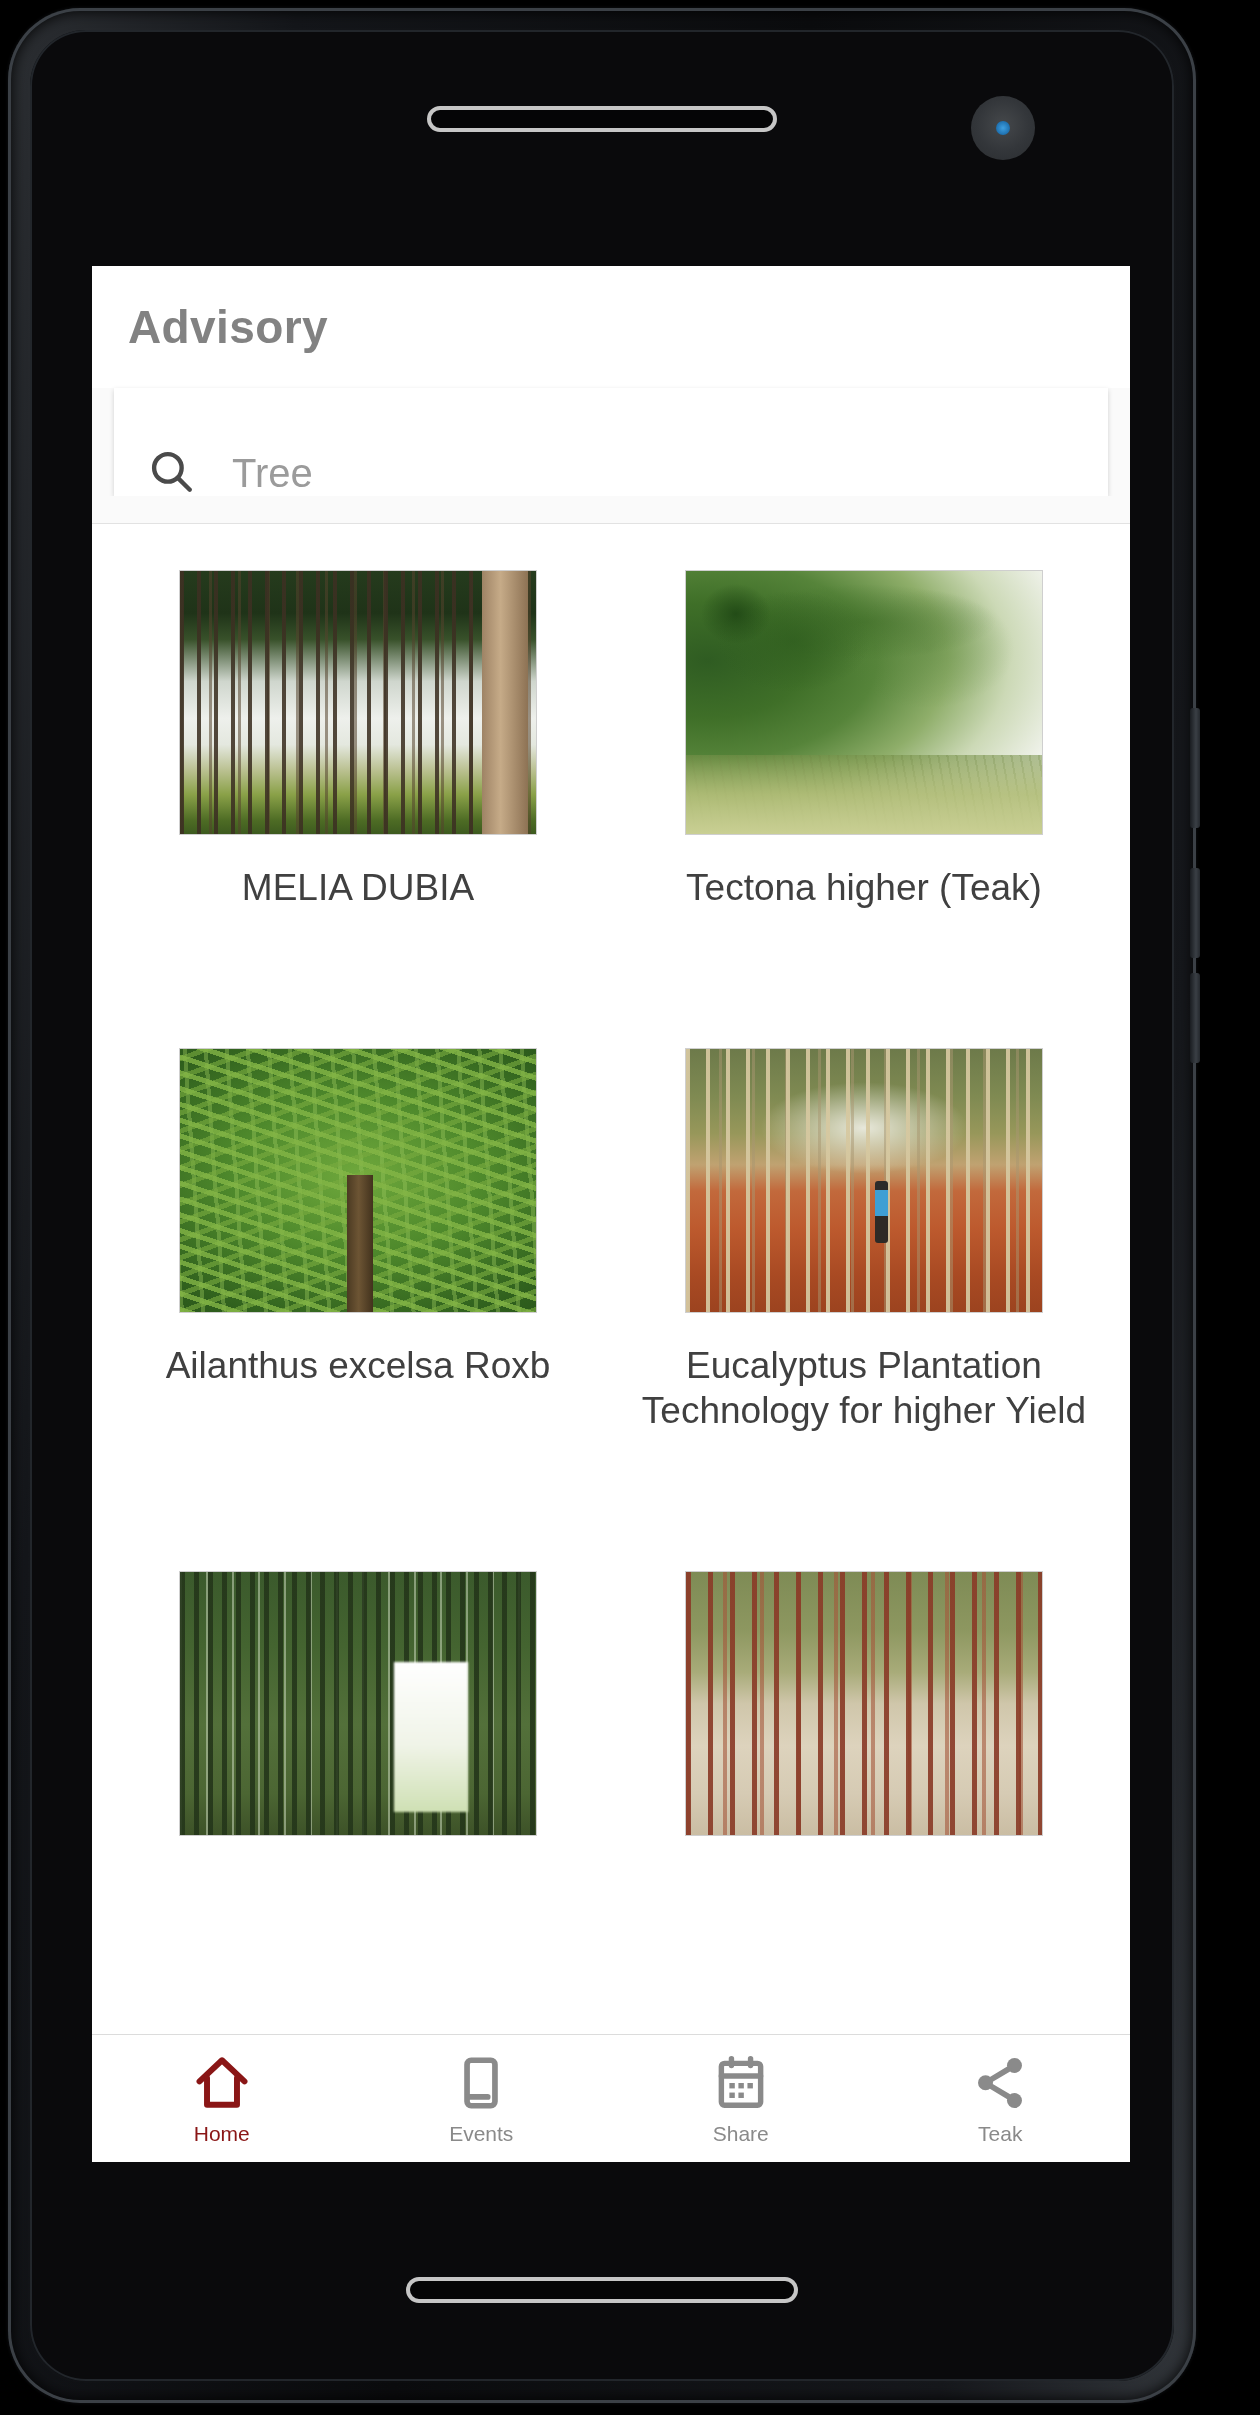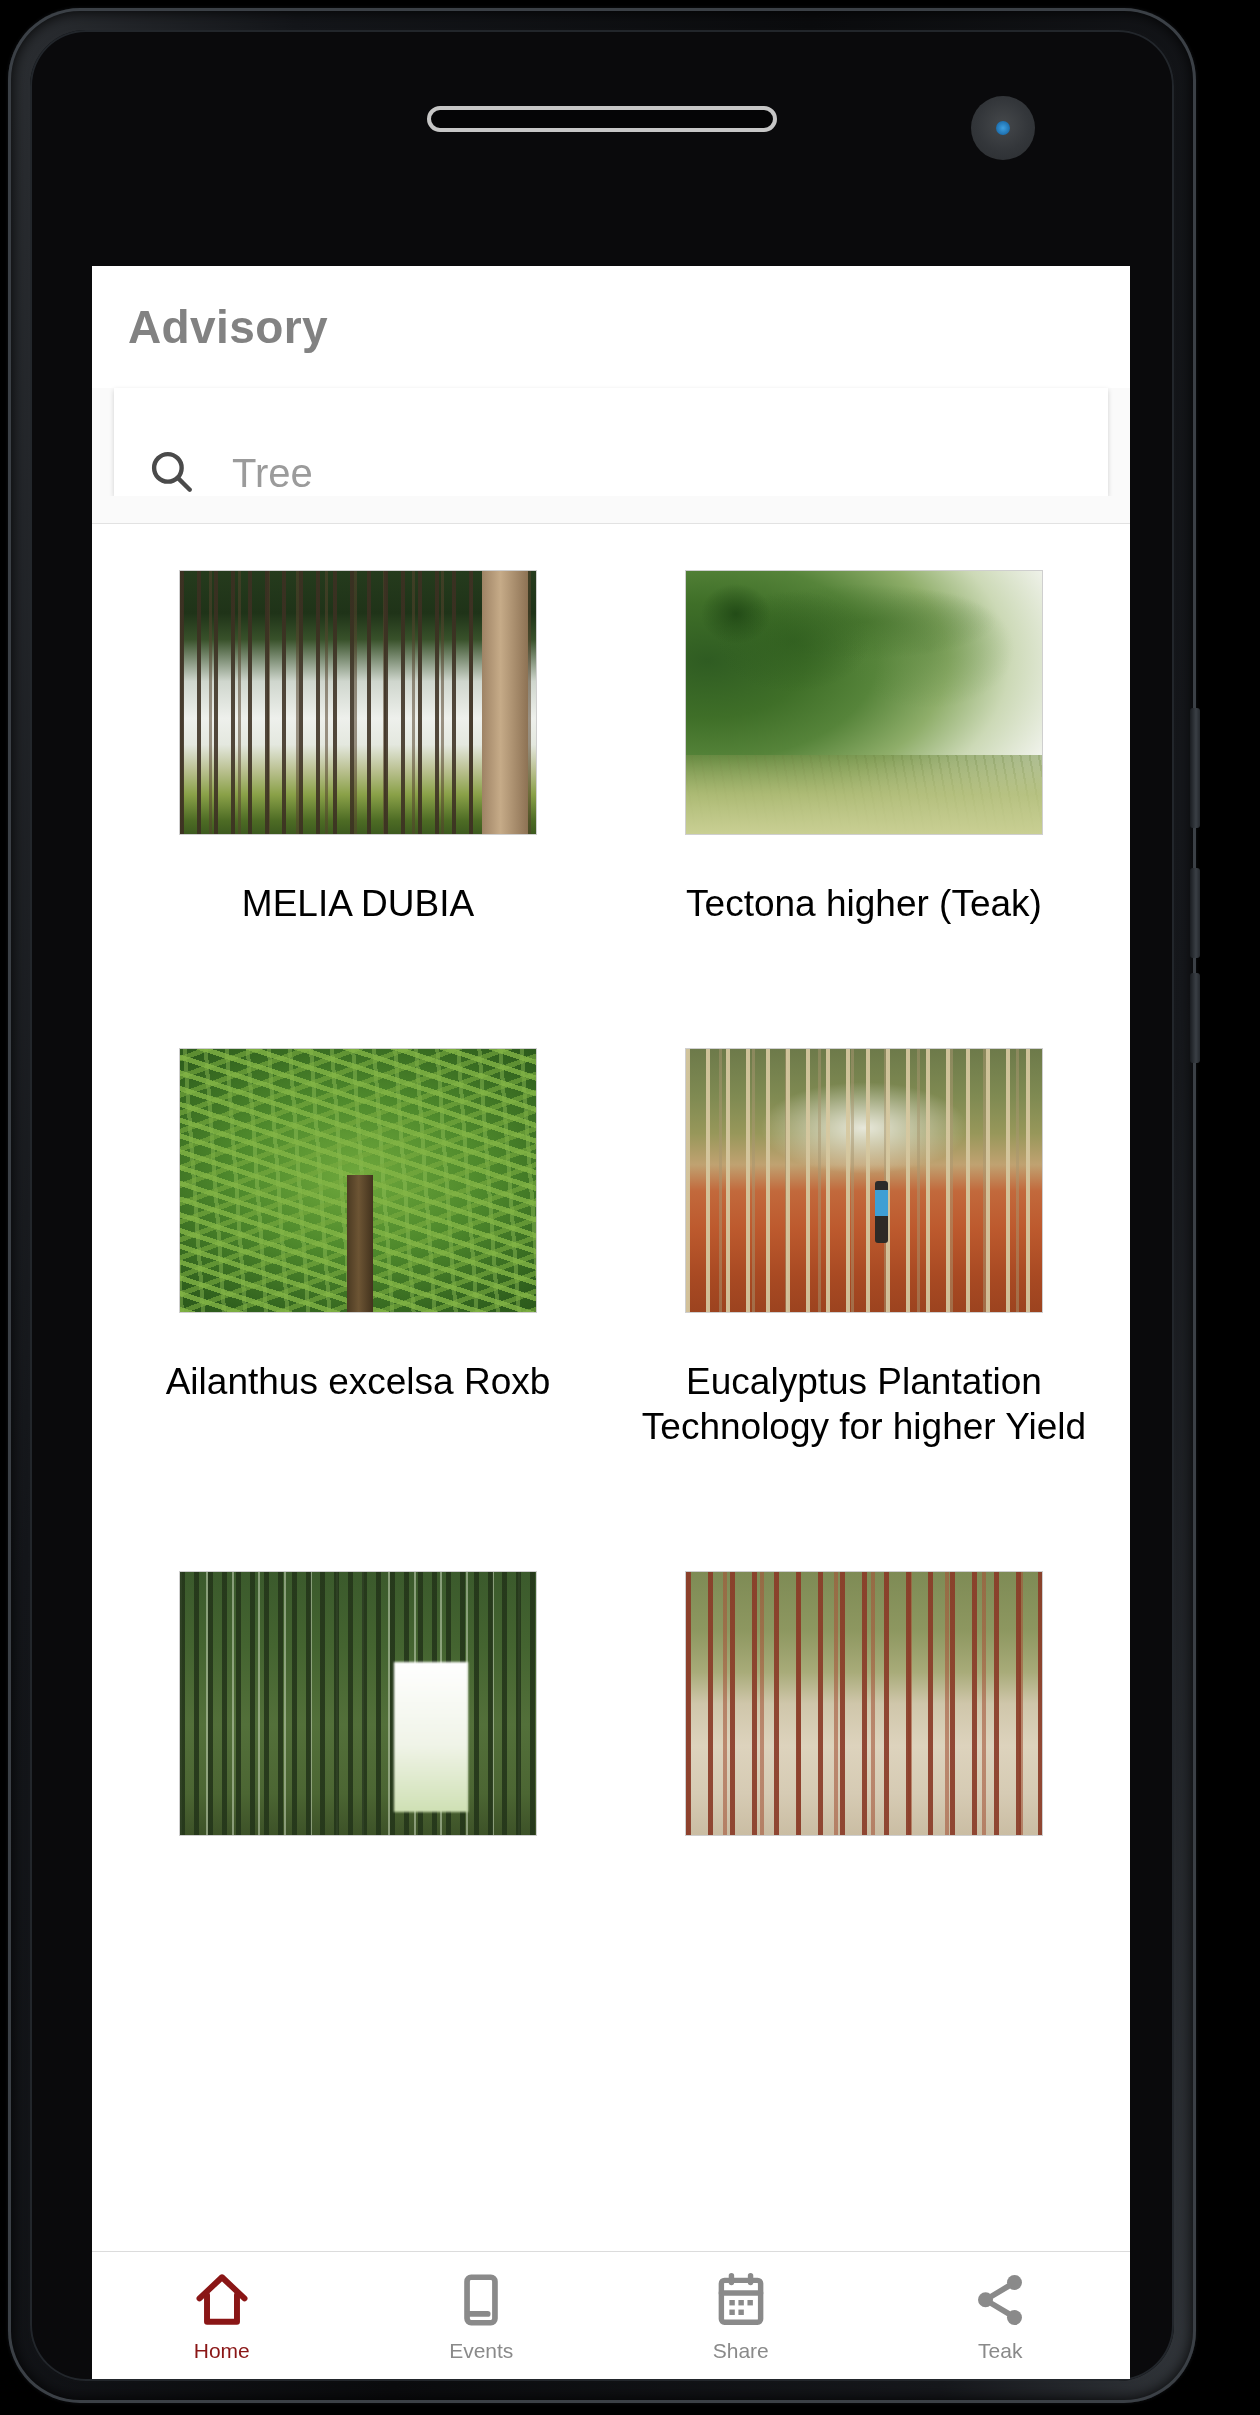--- a/index.html
+++ b/index.html
@@ -91,21 +91,21 @@
     background: #050506;
     border: 4px solid #c6c6c6;
   }
 
   
   #screen {
     position: absolute;
     left: 84px;
     top: 258px;
     width: 1038px;
-    height: 2113px;
+    height: 1896px;
     background: #ffffff;
     overflow: hidden;
   }
 
   
   #appbar {
     height: 122px;
     background: #ffffff;
     display: flex;
     align-items: center;
@@ -168,24 +168,24 @@
   }
   .card-thumb {
     width: 358px;
     height: 265px;
     position: relative;
     overflow: hidden;
     border: 1px solid #cfcfcf;
     flex: 0 0 auto;
   }
   .card-label {
-    margin-top: 46px;
+    margin-top: 30px;
     font-size: 37px;
     line-height: 1.22;
-    color: #000000;
+    color: #404040;
     text-align: center;
     padding: 0 6px;
   }
 
   
   .art { position: absolute; inset: 0; }
 
   
   .art-melia {
     background:

